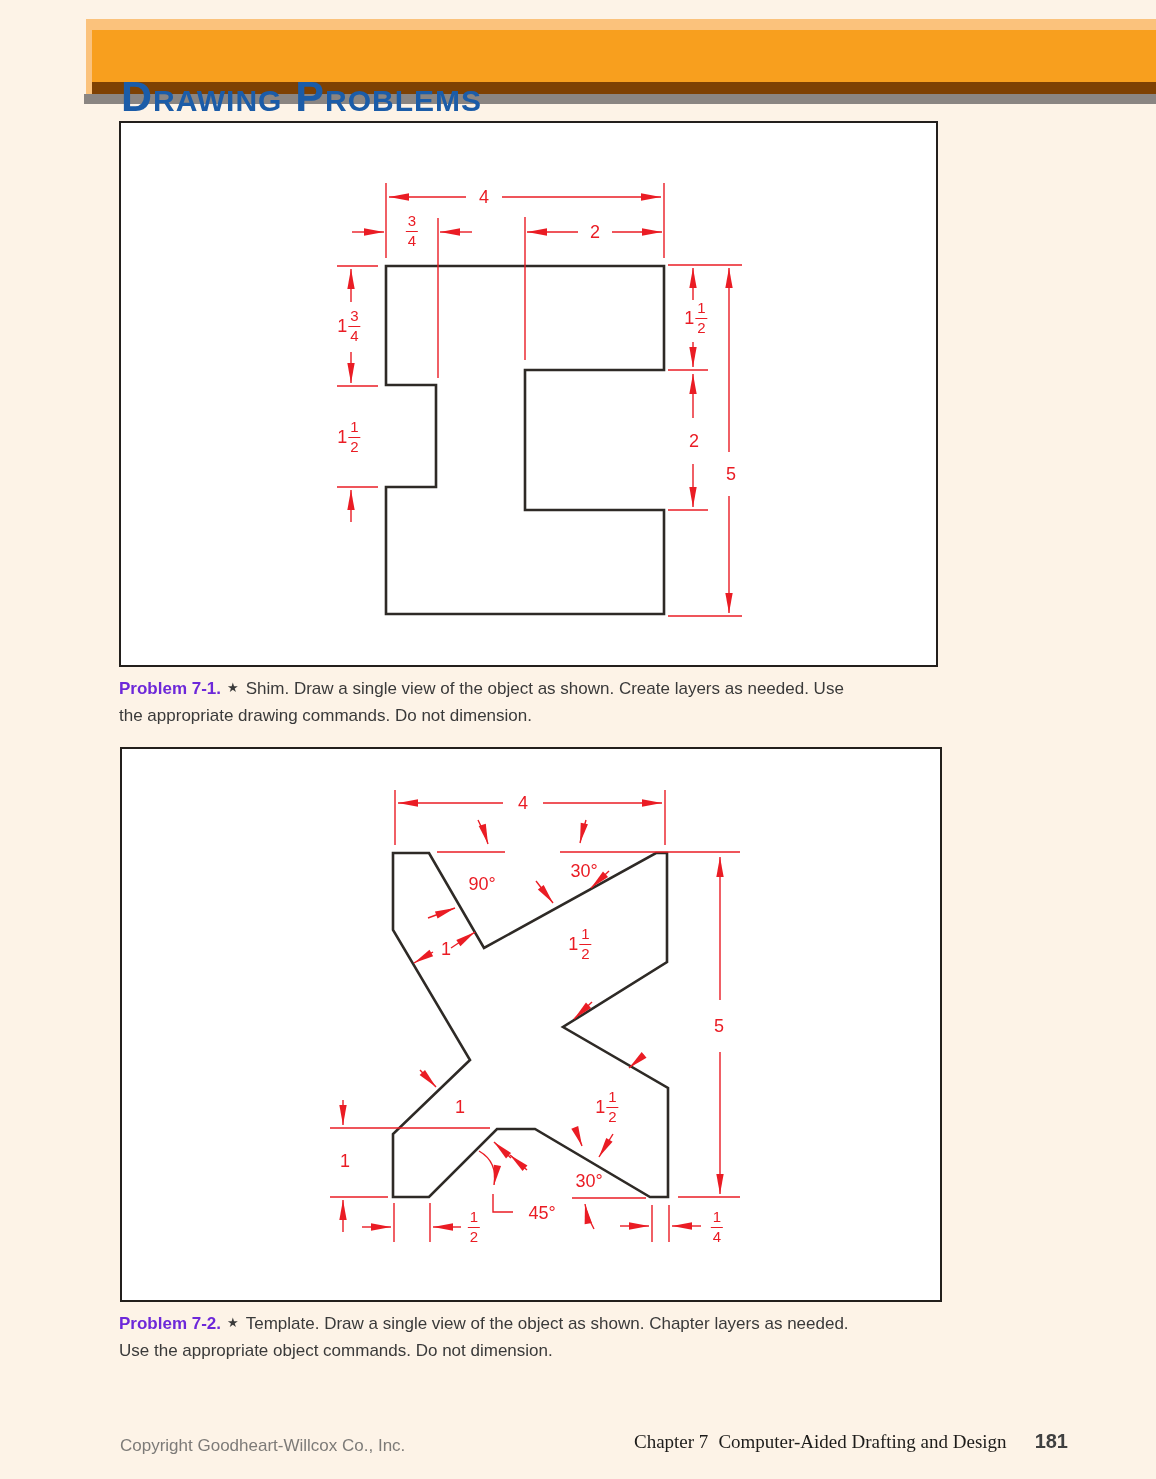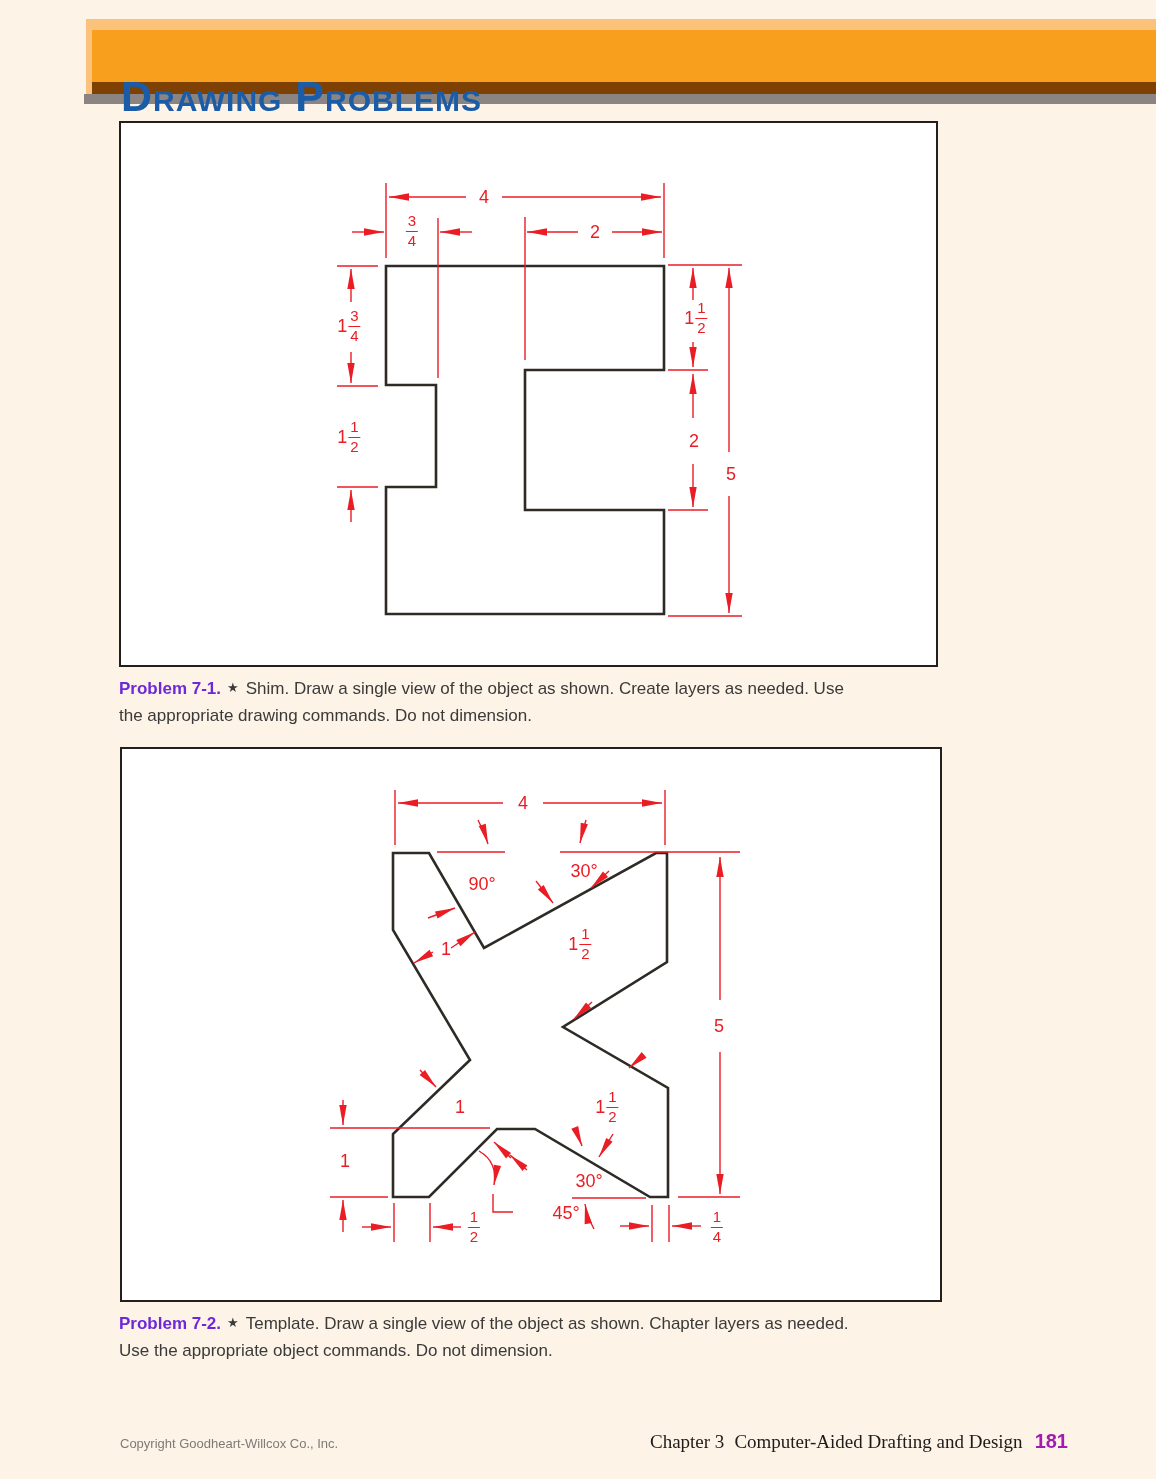--- a/index.html
+++ b/index.html
@@ -32,26 +32,26 @@
   .frac .den{padding-top:1px;}
   .whole{margin-right:1px;}
 
   
   .caption{position:absolute;left:119px;width:840px;font-size:17px;line-height:26px;color:#3a3a3a;}
   .cap1{top:676px;} .cap2{top:1311px;}
   .cap-label{color:#6d28d9;font-weight:bold;}
   .cap-star{font-size:13px;color:#3a3a3a;position:relative;top:-2px;margin:0 7px 0 6px;}
 
   
-  .footer-copy{position:absolute;left:120px;top:1436px;font-size:13px;color:#7d7b78;}
+  .footer-copy{position:absolute;left:120px;top:1436px;font-size:17px;color:#7d7b78;}
   .footer-right{position:absolute;right:88px;top:1430px;display:flex;align-items:baseline;
                 font-family:"Liberation Serif",serif;font-size:19px;color:#1d1c1a;}
   .footer-chapter{margin-right:10px;}
   .footer-page{font-family:"Liberation Sans",sans-serif;font-weight:bold;
-               font-size:20px;color:#a21caf;margin-left:12px;}
+               font-size:20px;color:#404040;margin-left:28px;}
 </style>
 </head>
 <body>
 
 <div class="banner-shadow"></div>
 <div class="banner"></div>
 <div class="banner-left-bevel"></div>
 <div class="banner-title">Drawing Problems</div>
 
 <div class="figbox fig1"></div>
@@ -234,21 +234,21 @@
 <div class="dim" style="left:345px;top:1161px">
     <span>1</span>
   </div>
 <div class="dim" style="left:607px;top:1107px">
   <span class="whole">1</span>
   <span class="frac">
       <span class="num">1</span>
       <span class="den">2</span>
     </span>
 </div>
-<div class="dim" style="left:566px;top:1213px">
+<div class="dim" style="left:542px;top:1213px">
     <span>45°</span>
   </div>
 <div class="dim" style="left:589px;top:1181px">
     <span>30°</span>
   </div>
 <div class="dim" style="left:474px;top:1227px">
   <span class="frac">
       <span class="num">1</span>
       <span class="den">2</span>
     </span>
@@ -264,16 +264,16 @@
   <span class="cap-label">Problem 7-1.</span><span class="cap-star">★</span><span>Shim. Draw a single view of the object as shown. Create layers as needed. Use</span><br>
   <span>the appropriate drawing commands. Do not dimension.</span>
 </div>
 <div class="caption cap2">
   <span class="cap-label">Problem 7-2.</span><span class="cap-star">★</span><span>Template. Draw a single view of the object as shown. Chapter layers as needed.</span><br>
   <span>Use the appropriate object commands. Do not dimension.</span>
 </div>
 
 <div class="footer-copy">Copyright Goodheart-Willcox Co., Inc.</div>
 <div class="footer-right">
-  <span class="footer-chapter">Chapter 3</span>
+  <span class="footer-chapter">Chapter 7</span>
   <span>Computer-Aided Drafting and Design</span>
   <span class="footer-page">181</span>
 </div>
 
 </body></html>

